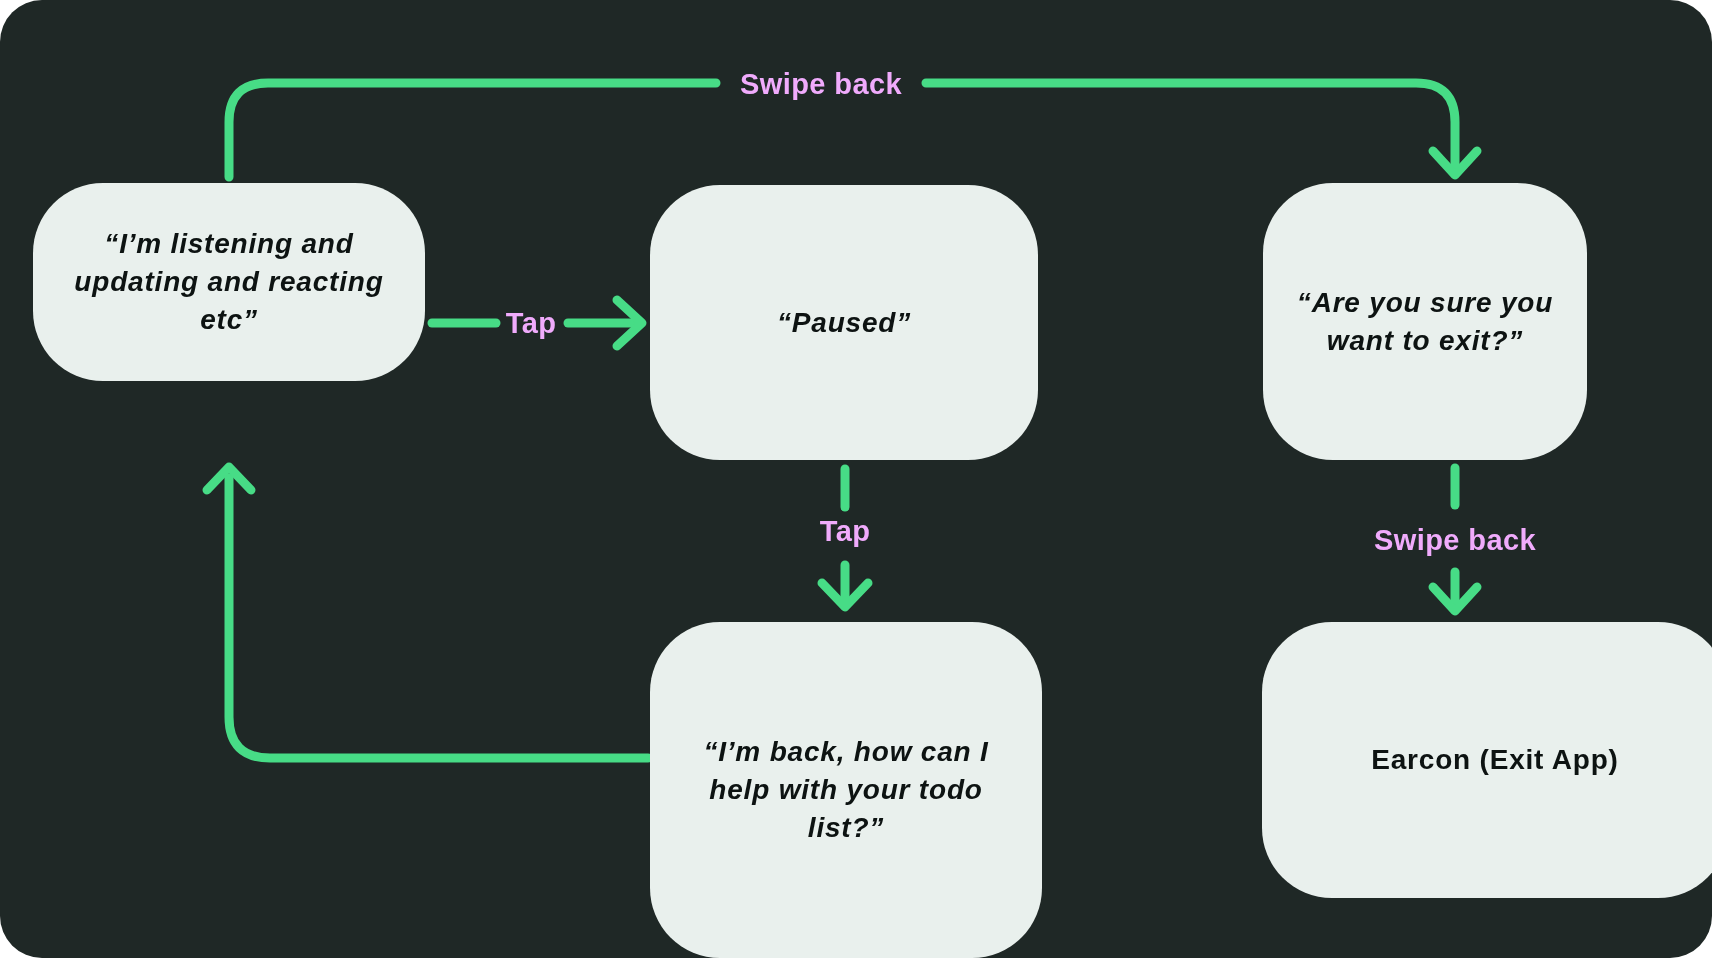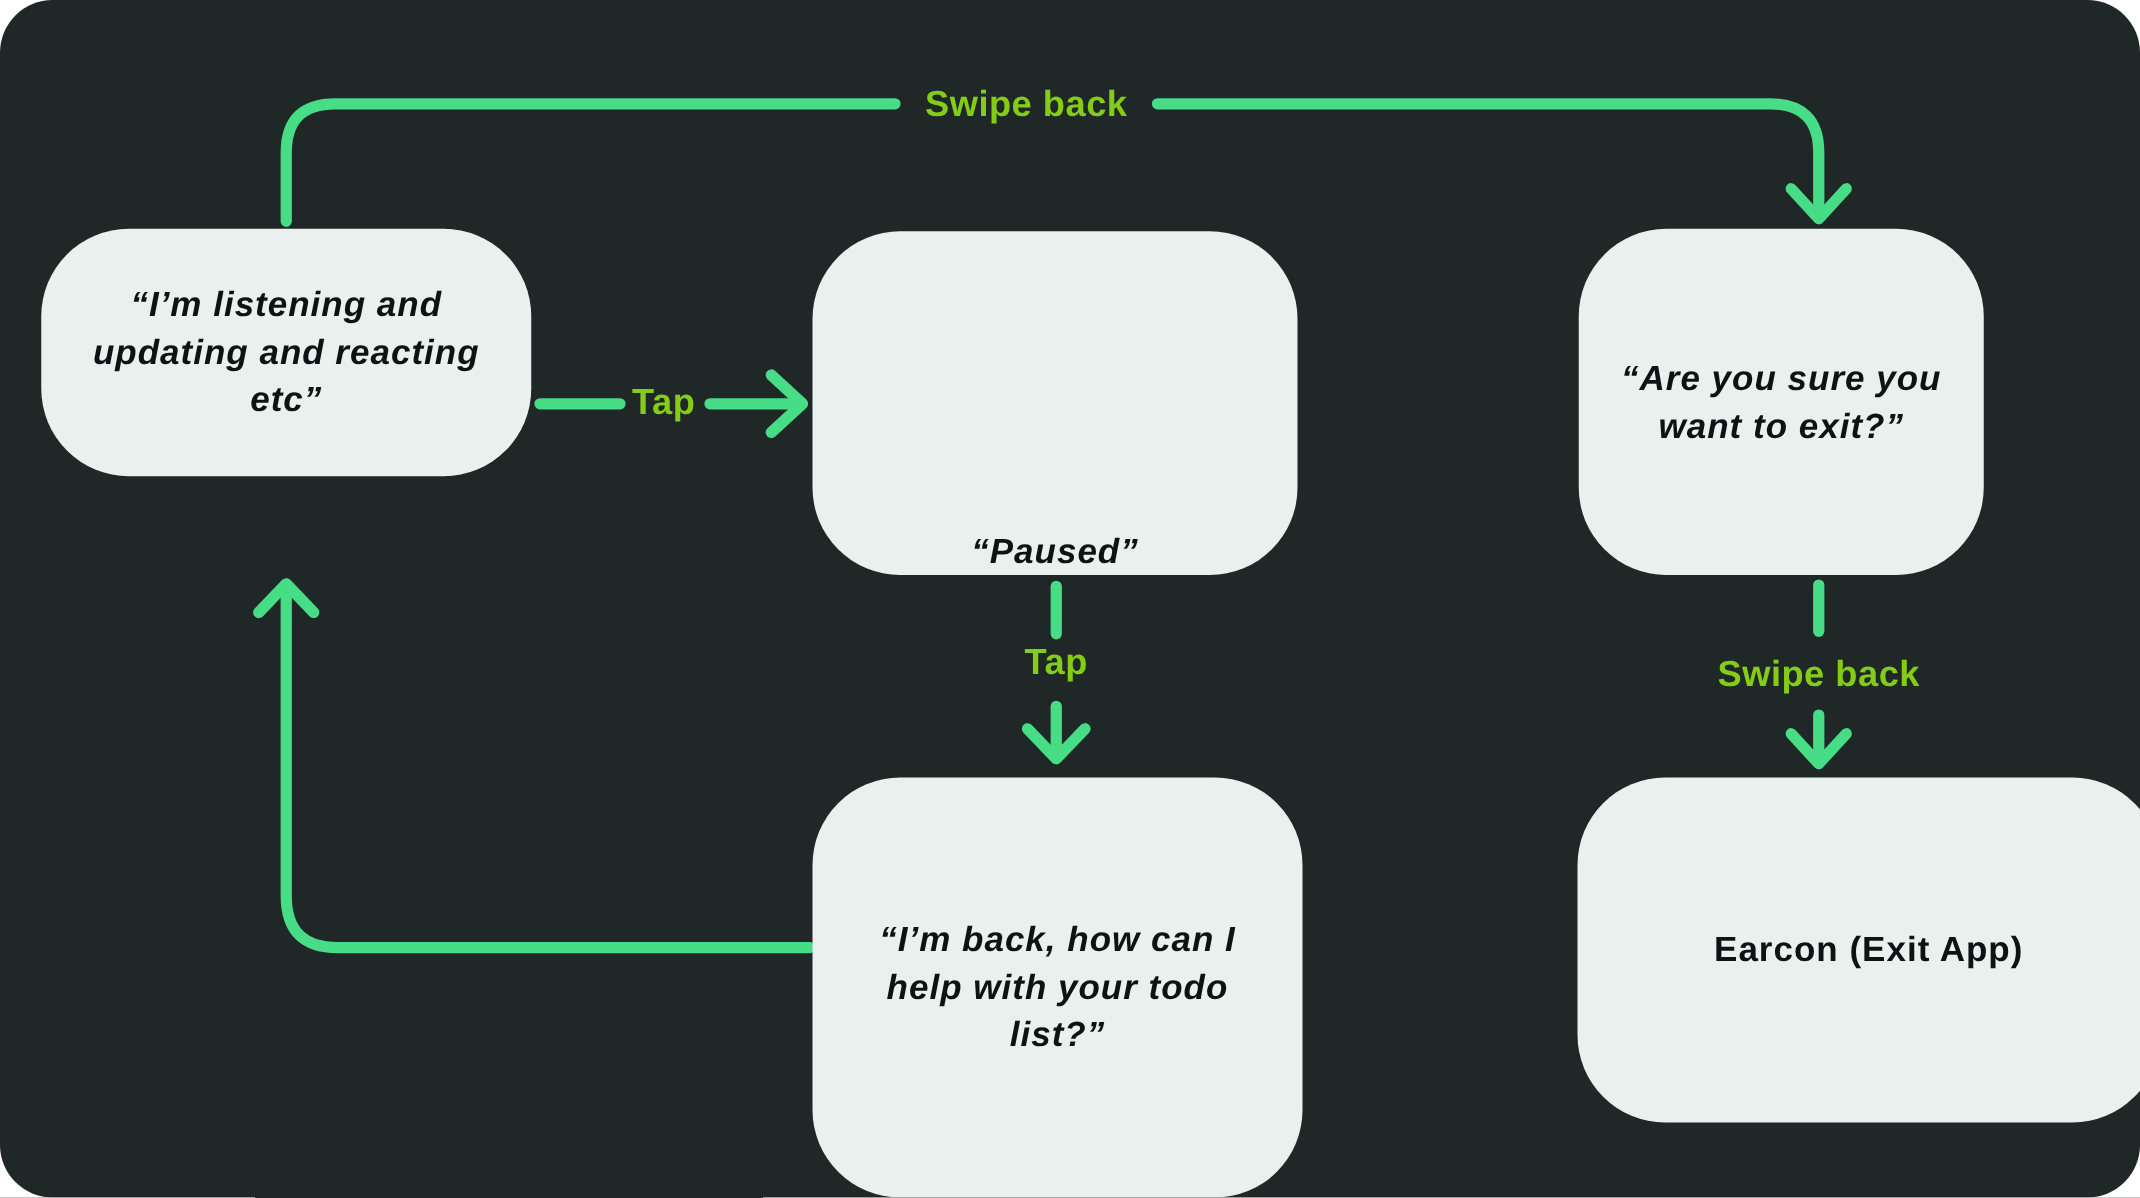--- a/index.html
+++ b/index.html
@@ -43,29 +43,29 @@
     font-weight: bold;
     line-height: 38px;
     letter-spacing: 0.8px;
     white-space: pre-line;
   }
   .node .node-text { white-space: pre-line; }
   .node.quote { font-style: italic; }
   .edge-label {
     position: absolute;
     transform: translate(-50%, -50%);
-    color: #84cc16;
+    color: #f0abfc;
     font-size: 29px;
     font-weight: bold;
     letter-spacing: 0.4px;
     white-space: nowrap;
   }
   
   #node-listening   { left: 33px;   top: 183px; width: 392px; height: 198px; }
-  #node-paused      { left: 650px;  top: 185px; width: 388px; height: 275px; align-items: flex-end; }
+  #node-paused      { left: 650px;  top: 185px; width: 388px; height: 275px; }
   #node-confirm     { left: 1263px; top: 183px; width: 324px; height: 277px; }
   #node-back        { left: 650px;  top: 622px; width: 392px; height: 336px; }
   #node-earcon      { left: 1262px; top: 622px; width: 466px; height: 276px; }
   
   #label-swipe-top    { left: 821px;  top: 84px; }
   #label-tap-h        { left: 531px;  top: 323px; }
   #label-tap-v        { left: 845px;  top: 531px; }
   #label-swipe-right  { left: 1455px; top: 540px; }
 </style>
 </head>

